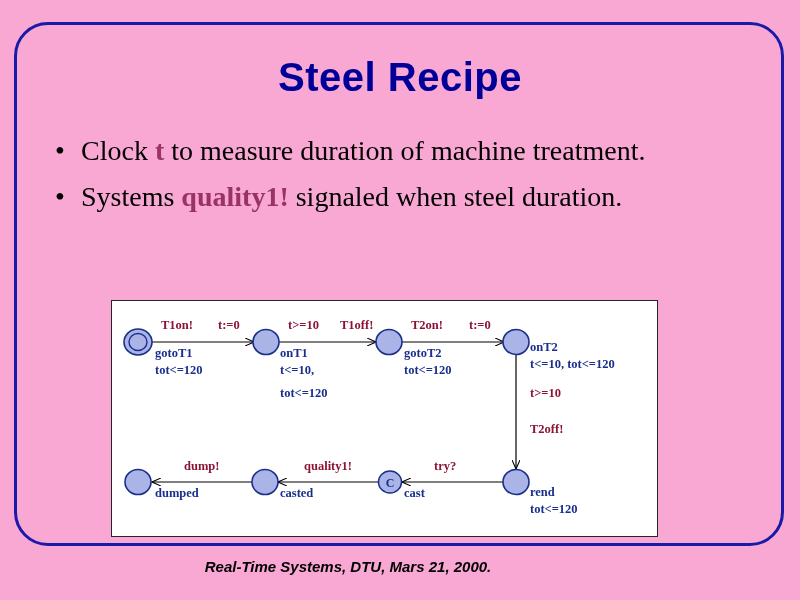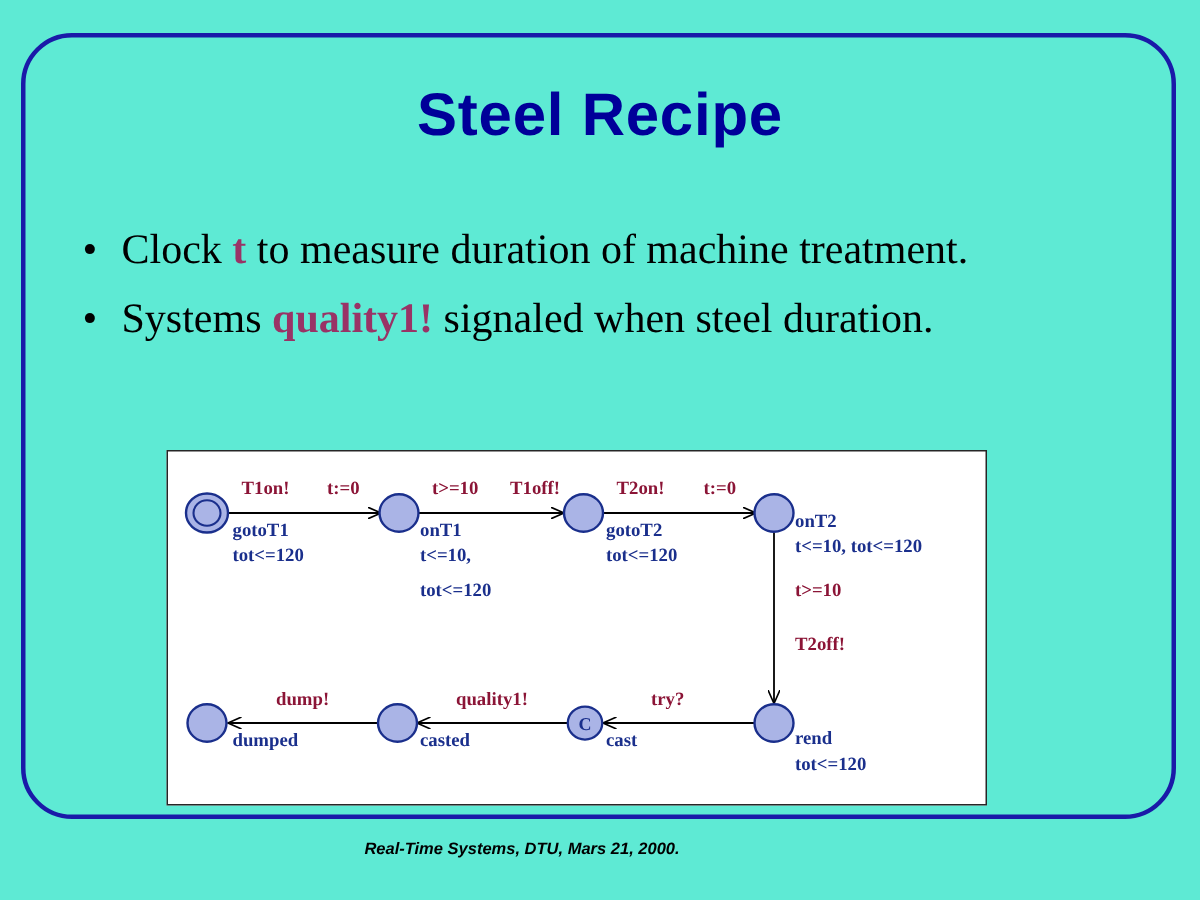--- a/index.html
+++ b/index.html
@@ -10,21 +10,21 @@
     width: 800px;
     height: 600px;
     overflow: hidden;
     background: #ccccff;
     font-family: "Liberation Serif", serif;
   }
   #slide {
     position: relative;
     width: 800px;
     height: 600px;
-    background: #5eead4;
+    background: #f9a8d4;
   }
   
   #frame {
     position: absolute;
     left: 14px;
     top: 22px;
     width: 770px;
     height: 524px;
     border: 3px solid #1a1aa8;
     border-radius: 34px;
@@ -41,21 +41,20 @@
     font-weight: bold;
     font-size: 40px;
     color: #000099;
     letter-spacing: 0.5px;
   }
   #bullets {
     position: absolute;
     left: 55px;
     top: 128px;
     width: 710px;
-    margin-top: 16px;
   }
   .bullet {
     font-family: "Liberation Serif", serif;
     font-size: 28px;
     color: #000000;
     line-height: 46px;
     white-space: nowrap;
   }
   .bullet .dot {
     display: inline-block;
@@ -103,21 +102,21 @@
 
   #footer {
     position: absolute;
     left: 0;
     top: 560px;
     width: 696px;
     text-align: center;
     font-family: "Liberation Sans", sans-serif;
     font-style: italic;
     font-weight: bold;
-    font-size: 11px;
+    font-size: 15px;
     color: #000000;
     line-height: 13px;
   }
 </style>
 </head>
 <body>
 
 <div id="slide">
 
   <div id="frame"></div>

